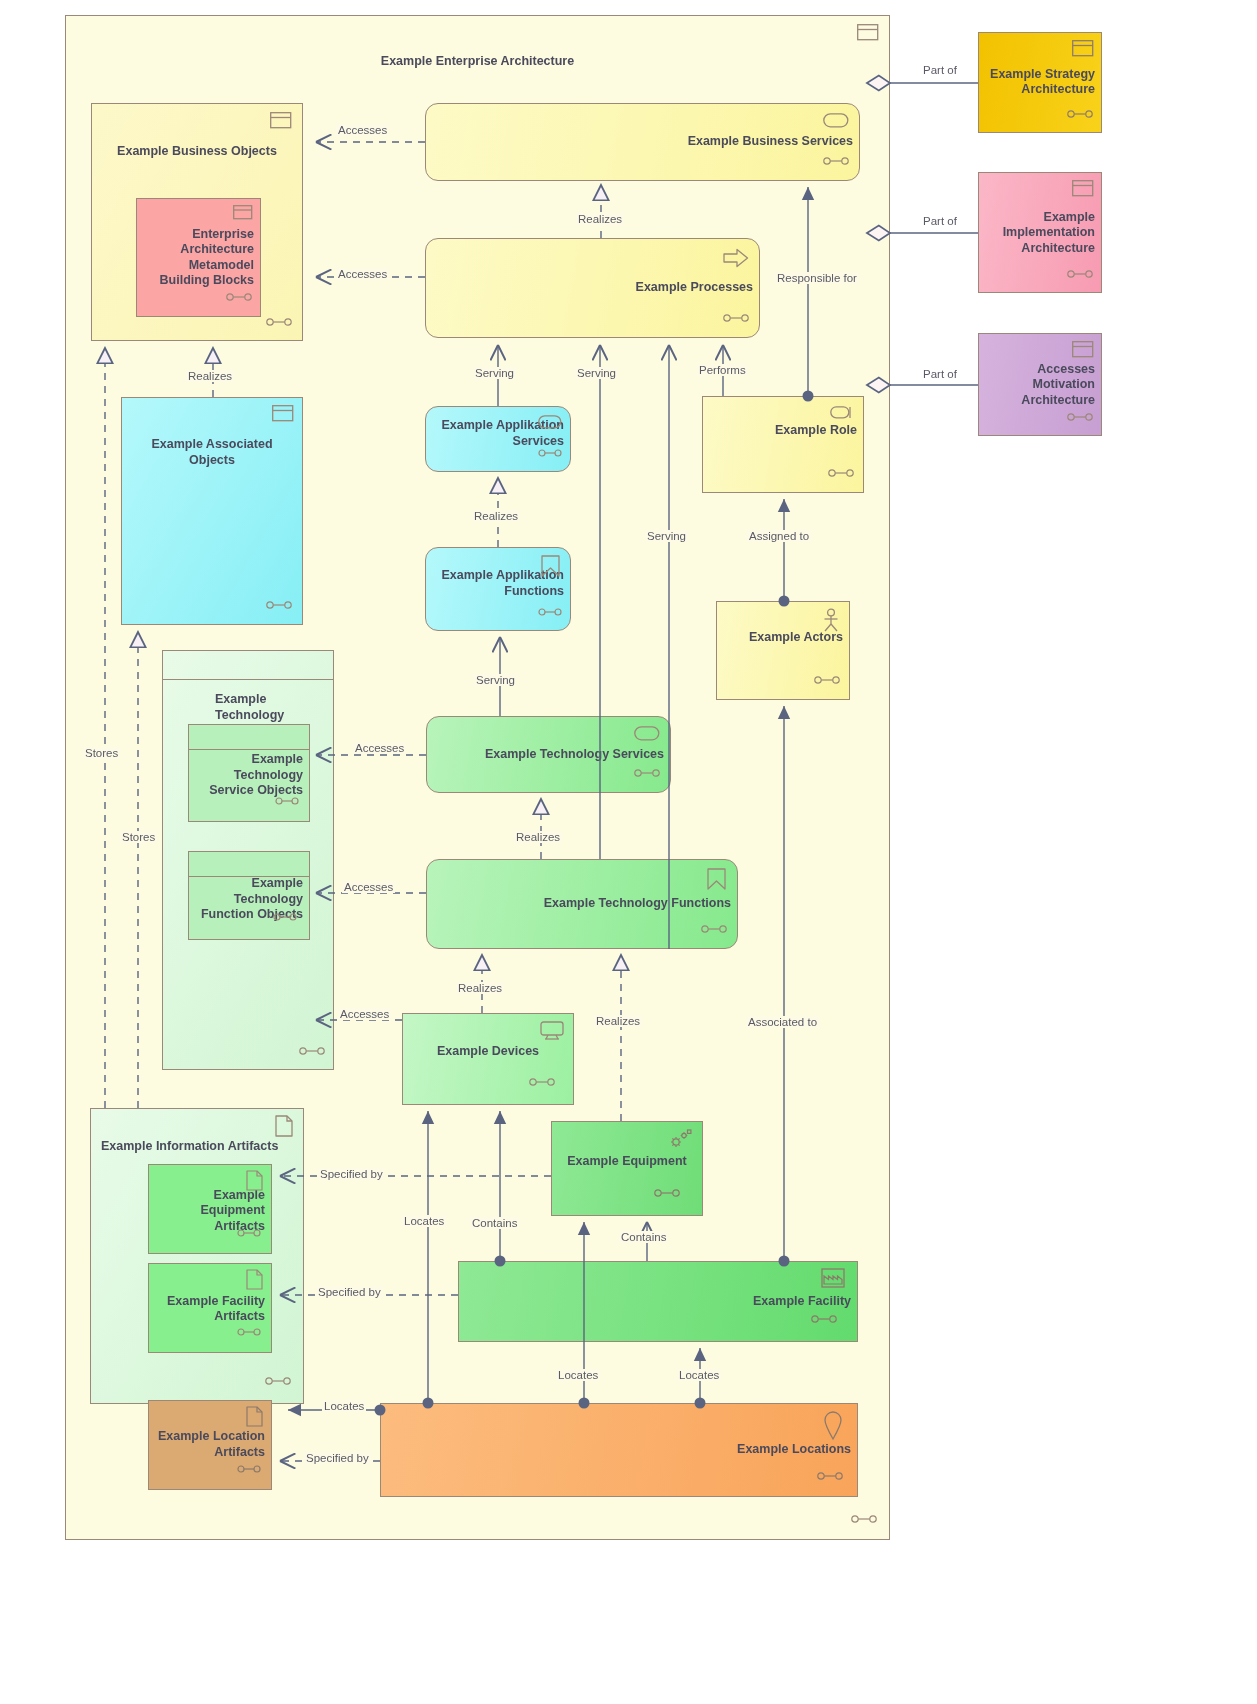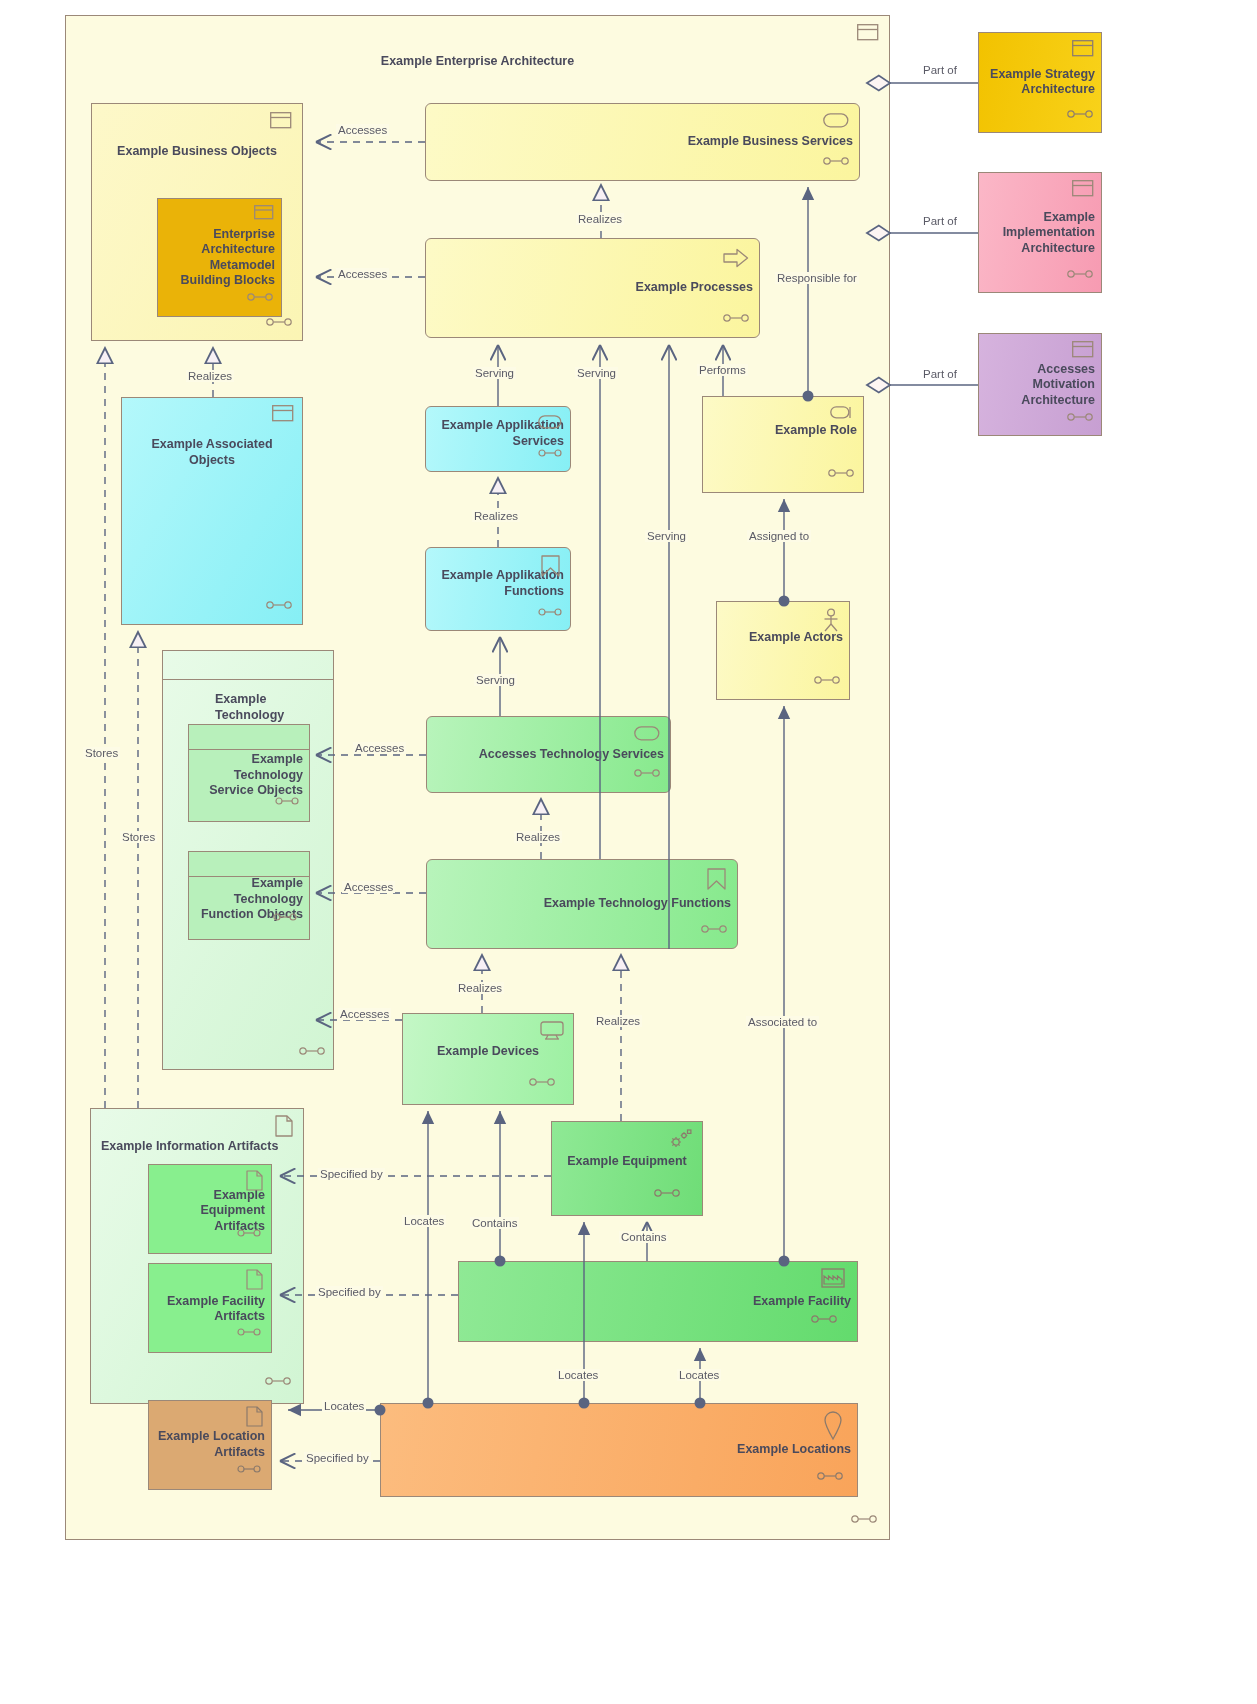--- a/index.html
+++ b/index.html
@@ -3,21 +3,21 @@
 <meta charset="utf-8">
 <style>
   html,body{margin:0;padding:0;background:#ffffff;}
   body{font-family:"Liberation Sans","DejaVu Sans",sans-serif;}
   #canvas{position:relative;width:1257px;height:1704px;background:#ffffff;overflow:hidden;}
   .node{position:absolute;box-sizing:border-box;border:1.3px solid #9b8878;color:#4a4a5c;
         font-weight:bold;font-size:12.5px;line-height:1.25;text-align:center;}
   .node .lbl{position:absolute;left:6px;right:6px;}
   .ctr .lbl{top:50%;transform:translateY(-50%);text-align:right;}
   .topc .lbl{top:10px;}
-  .rnd{border-radius:6px;}
+  .rnd{border-radius:13px;}
   .ico{position:absolute;right:7px;top:7px;pointer-events:none;}
   .iface{position:absolute;right:8px;bottom:8px;pointer-events:none;}
   .edge{position:absolute;pointer-events:none;}
   .elabel{position:absolute;font-size:11.5px;color:#5a5a66;font-weight:normal;
           background:#fdfbe6;padding:0 2px;white-space:nowrap;}
   .elabel.onwhite{background:transparent;}
   svg{overflow:visible;}
 </style>
 </head>
 <body>
@@ -102,21 +102,21 @@
     </span>
     <span class="iface" style="right:10px;bottom:8px;">
       <svg width="26" height="10">
           <circle cx="4" cy="5" r="3.2" fill="none" stroke="#9b8878" stroke-width="1.2"></circle>
           <line x1="7.2" y1="5" x2="18.8" y2="5" stroke="#9b8878" stroke-width="1.2"></line>
           <circle cx="22" cy="5" r="3.2" fill="none" stroke="#9b8878" stroke-width="1.2"></circle>
         </svg>
     </span>
   </div>
 
-  <div class="node ctr" style="left:136px;top:198px;width:125px;height:119px;background:#eab308;margin-left:21px;">
+  <div class="node ctr" style="left:136px;top:198px;width:125px;height:119px;background:#fca5a5;">
     <div class="lbl">Enterprise Architecture Metamodel Building Blocks</div>
     <span class="ico" style="right:7px;top:6px;">
       <svg width="20" height="15">
           <rect x="0.7" y="0.7" width="18" height="13" fill="none" stroke="#9b8878" stroke-width="1.3"></rect>
           <line x1="0.7" y1="5" x2="18.7" y2="5" stroke="#9b8878" stroke-width="1.3"></line>
         </svg>
     </span>
     <span class="iface" style="right:8px;bottom:9px;">
       <svg width="26" height="10">
           <circle cx="4" cy="5" r="3.2" fill="none" stroke="#9b8878" stroke-width="1.2"></circle>
@@ -275,21 +275,21 @@
       <svg width="24" height="10">
           <circle cx="4" cy="5" r="3" fill="none" stroke="#9b8878" stroke-width="1.2"></circle>
           <line x1="7" y1="5" x2="17" y2="5" stroke="#9b8878" stroke-width="1.2"></line>
           <circle cx="20" cy="5" r="3" fill="none" stroke="#9b8878" stroke-width="1.2"></circle>
         </svg>
     </span>
   </div>
 
 
   <div class="node ctr rnd" style="left:426px;top:716px;width:245px;height:77px;background:linear-gradient(100deg,#b8f4bb,#86e98c);">
-    <div class="lbl">Accesses Technology Services</div>
+    <div class="lbl">Example Technology Services</div>
     <span class="ico" style="right:10px;top:9px;">
       <svg width="26" height="15">
           <rect x="0.8" y="0.8" width="24" height="13" rx="6.5" fill="none" stroke="#9b8878" stroke-width="1.3"></rect>
         </svg>
     </span>
     <span class="iface" style="right:10px;bottom:9px;">
       <svg width="26" height="10">
           <circle cx="4" cy="5" r="3.2" fill="none" stroke="#9b8878" stroke-width="1.2"></circle>
           <line x1="7.2" y1="5" x2="18.8" y2="5" stroke="#9b8878" stroke-width="1.2"></line>
           <circle cx="22" cy="5" r="3.2" fill="none" stroke="#9b8878" stroke-width="1.2"></circle>

